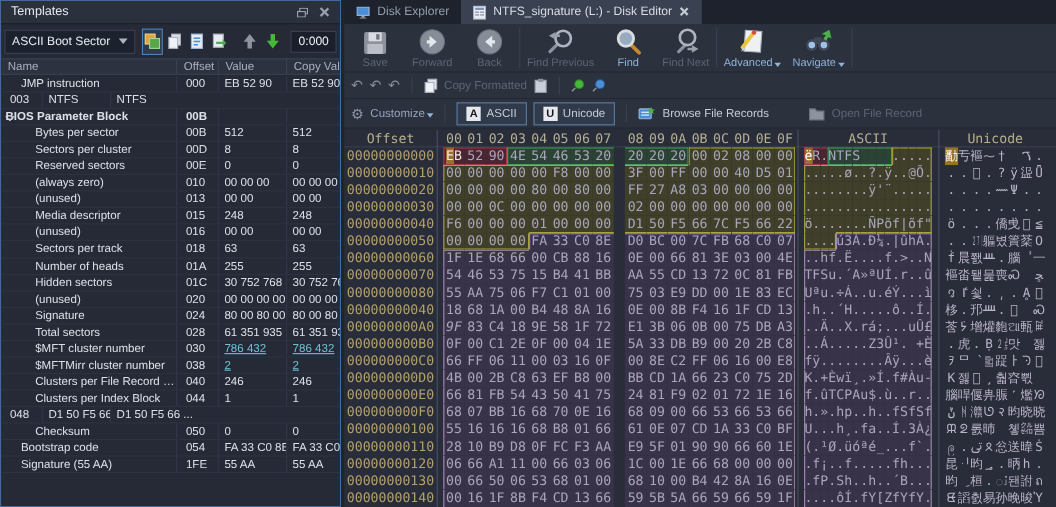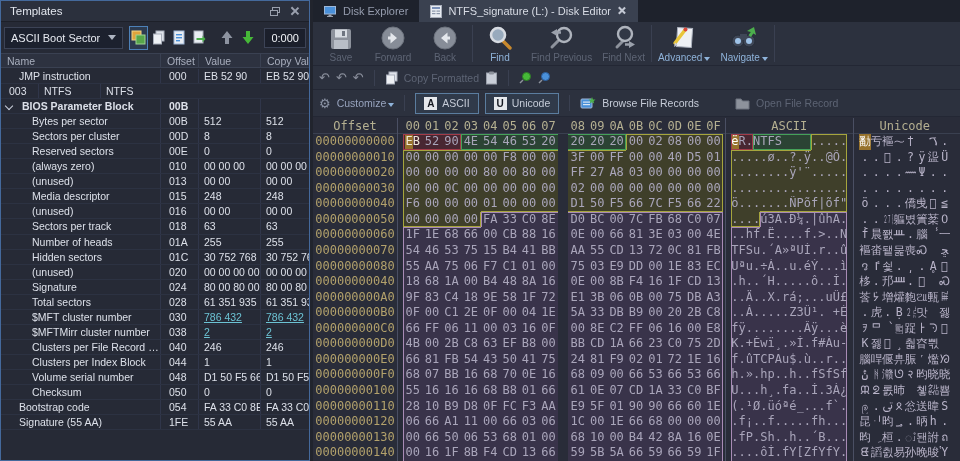--- a/index.html
+++ b/index.html
@@ -192,21 +192,21 @@
         <div class="t-off">000</div>
         <div class="t-val">EB 52 90</div>
         <div class="t-copy">EB 52 90</div>
       </div>
       <div class="t-row">
         <div class="t-off">003</div>
         <div class="t-val">NTFS</div>
         <div class="t-copy">NTFS</div>
       </div>
       <div class="t-row bold">
-        <div class="t-name" style="padding-left: 21px;"><span class="chev"></span>BIOS Parameter Block</div>
+        <div class="t-name" style="padding-left: 4px;"><span class="chev"></span>BIOS Parameter Block</div>
         <div class="t-off">00B</div>
         <div class="t-val"></div>
         <div class="t-copy"></div>
       </div>
       <div class="t-row">
         <div class="t-name" style="padding-left: 31px;">Bytes per sector</div>
         <div class="t-off">00B</div>
         <div class="t-val">512</div>
         <div class="t-copy">512</div>
       </div>
@@ -300,21 +300,20 @@
         <div class="t-val">246</div>
         <div class="t-copy">246</div>
       </div>
       <div class="t-row">
         <div class="t-name" style="padding-left: 31px;">Clusters per Index Block</div>
         <div class="t-off">044</div>
         <div class="t-val">1</div>
         <div class="t-copy">1</div>
       </div>
       <div class="t-row">
-        <div class="t-name" style="padding-left: 31px;">Volume serial number</div>
         <div class="t-off">048</div>
         <div class="t-val">D1 50 F5 66 ...</div>
         <div class="t-copy">D1 50 F5 66 ...</div>
       </div>
       <div class="t-row">
         <div class="t-name" style="padding-left: 31px;">Checksum</div>
         <div class="t-off">050</div>
         <div class="t-val">0</div>
         <div class="t-copy">0</div>
       </div>
@@ -389,35 +388,35 @@
             <circle cx="13" cy="13" r="11" fill="#878d98" stroke="#6d737e"></circle>
             <path d="M15.5 7.5 L9 13 L15.5 18.5 L15.5 14.5 L18 14.5 L18 11.5 L15.5 11.5 Z" fill="#e4e7ec"></path>
           </svg>
       </span>
       <span class="lbl lbl-dis">Back</span>
     </div>
     <div class="vsep"></div>
     <div class="big-btn">
       <span>
         <svg width="26" height="26" viewBox="0 0 26 26">
-            <line x1="16" y1="16" x2="23" y2="23" stroke="#c8892e" stroke-width="3.4" stroke-linecap="round"></line>
-            <circle cx="11" cy="10" r="7" fill="#bcd3e8" fill-opacity="0.75" stroke="#d7dbe2" stroke-width="2.6"></circle>
-          </svg>
-      </span>
-      <span class="lbl lbl-en">Find</span>
-    </div>
-    <div class="big-btn">
-      <span>
-        <svg width="26" height="26" viewBox="0 0 26 26">
             <line x1="9" y1="16" x2="3" y2="22" stroke="#8d929c" stroke-width="3" stroke-linecap="round"></line>
             <circle cx="15" cy="10" r="7" fill="#3a4050" fill-opacity="0.4" stroke="#aeb3bc" stroke-width="2.4"></circle>
             <path d="M8 4 L2 7.5 L8 11 L8 8.7 L12 8.7 L12 6.3 L8 6.3 Z" fill="#9aa0ab"></path>
           </svg>
       </span>
       <span class="lbl lbl-dis">Find Previous</span>
+    </div>
+    <div class="big-btn">
+      <span>
+        <svg width="26" height="26" viewBox="0 0 26 26">
+            <line x1="16" y1="16" x2="23" y2="23" stroke="#c8892e" stroke-width="3.4" stroke-linecap="round"></line>
+            <circle cx="11" cy="10" r="7" fill="#bcd3e8" fill-opacity="0.75" stroke="#d7dbe2" stroke-width="2.6"></circle>
+          </svg>
+      </span>
+      <span class="lbl lbl-en">Find</span>
     </div>
     <div class="big-btn">
       <span>
         <svg width="26" height="26" viewBox="0 0 26 26">
             <line x1="12" y1="16" x2="6" y2="22" stroke="#8d929c" stroke-width="3" stroke-linecap="round"></line>
             <circle cx="14" cy="9" r="7" fill="#3a4050" fill-opacity="0.4" stroke="#aeb3bc" stroke-width="2.4"></circle>
             <path d="M18 16 L24 19.5 L18 23 L18 20.7 L14 20.7 L14 18.3 L18 18.3 Z" fill="#9aa0ab"></path>
           </svg>
       </span>
       <span class="lbl lbl-dis">Find Next</span>
@@ -1037,21 +1036,21 @@
             <span class="u-cell">ᚊ</span>
             <span class="u-cell">.</span>
             <span class="u-cell"></span>
             <span class="u-cell">἖</span>
             <span class="u-cell">Ꮝ</span>
           </div>
         </div>
         <div class="hex-row">
           <div class="o-cell">000000000A0</div>
           <div class="bytes">
-            <div class="b-cell" style="background-color: rgb(57, 51, 74); box-shadow: rgb(168, 139, 181) 1px 0px 0px inset;">9F</div>
+            <div class="b-cell" style="background-color: rgb(57, 51, 74); box-shadow: rgb(168, 139, 181) 1px 0px 0px inset; font-style: italic;">9F</div>
             <div class="b-cell" style="background-color: rgb(57, 51, 74);">83</div>
             <div class="b-cell" style="background-color: rgb(57, 51, 74);">C4</div>
             <div class="b-cell" style="background-color: rgb(57, 51, 74);">18</div>
             <div class="b-cell" style="background-color: rgb(57, 51, 74);">9E</div>
             <div class="b-cell" style="background-color: rgb(57, 51, 74);">58</div>
             <div class="b-cell" style="background-color: rgb(57, 51, 74);">1F</div>
             <div class="b-cell g" style="background-color: rgb(57, 51, 74);">72</div>
             <div class="b-cell" style="background-color: rgb(57, 51, 74);">E1</div>
             <div class="b-cell" style="background-color: rgb(57, 51, 74);">3B</div>
             <div class="b-cell" style="background-color: rgb(57, 51, 74);">06</div>

